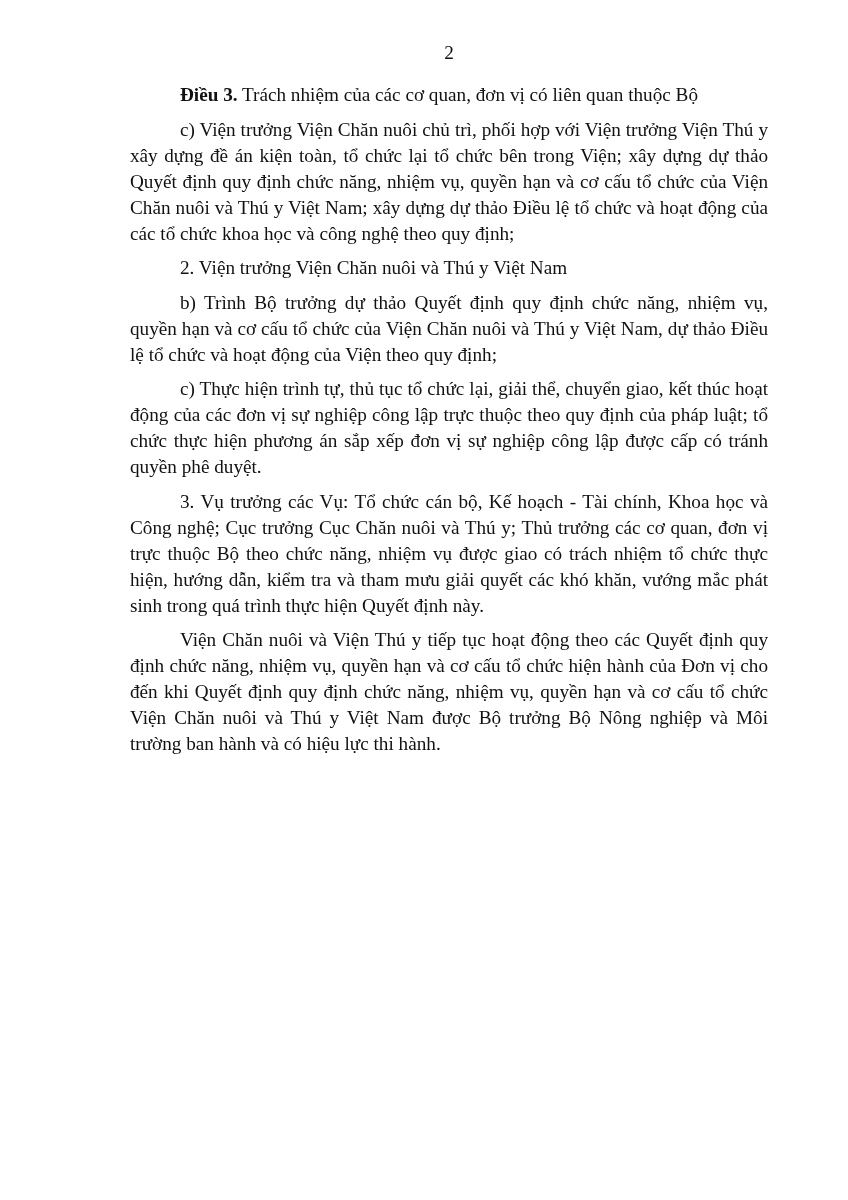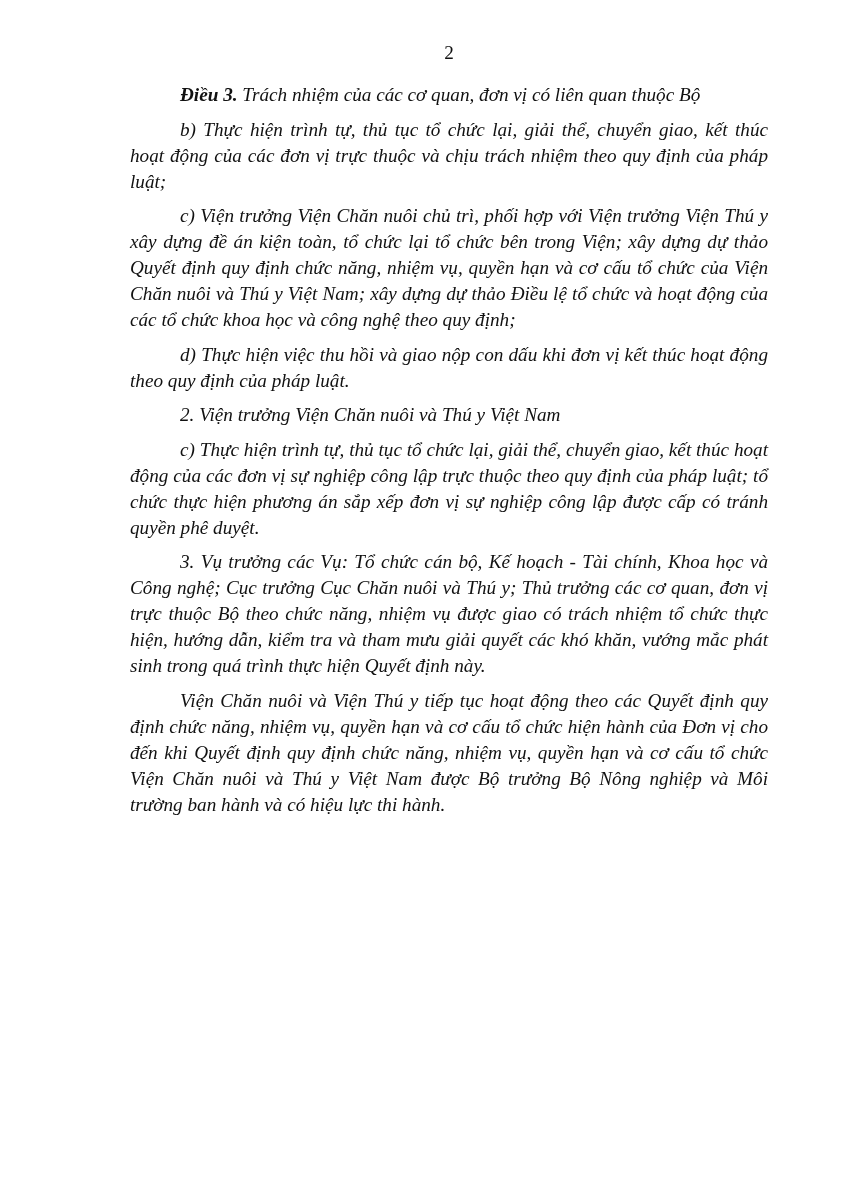--- a/index.html
+++ b/index.html
@@ -12,41 +12,39 @@
     line-height: 26px;
   }
   .page-number {
     text-align: center; margin-top: 40px; height: 30px; line-height: 26px;
     font-size: 19.2px;
   }
   .heading, .para {
     margin: 0 0 8.5px 0;
     text-align: justify;
     text-indent: 50px;
-    font-style: italic;
   }
   .heading { margin-top: 12px; }
   .heading .bold { font-weight: bold; }
   .para.item { }
   .last { margin-bottom: 16px; }
 </style>
 </head>
 <body>
 
 <div class="page">
   <div class="page-number">2</div>
 
   <p class="heading">
     <span class="bold">Điều 3.</span>
     <span>Trách nhiệm của các cơ quan, đơn vị có liên quan thuộc Bộ</span>
   </p>
 
-  <p class="para item">b) Thực hiện trình tự, thủ tục tổ chức lại, giải thể, chuyển giao, kết thúc hoạt động của các đơn vị trực thuộc và chịu trách nhiệm theo quy định của pháp luật;</p>
   <p class="para item">c) Viện trưởng Viện Chăn nuôi chủ trì, phối hợp với Viện trưởng Viện Thú y xây dựng đề án kiện toàn, tổ chức lại tổ chức bên trong Viện; xây dựng dự thảo Quyết định quy định chức năng, nhiệm vụ, quyền hạn và cơ cấu tổ chức của Viện Chăn nuôi và Thú y Việt Nam; xây dựng dự thảo Điều lệ tổ chức và hoạt động của các tổ chức khoa học và công nghệ theo quy định;</p>
-  <p class="para item">d) Thực hiện việc thu hồi và giao nộp con dấu khi đơn vị kết thúc hoạt động theo quy định của pháp luật.</p>
 
   <p class="para">2. Viện trưởng Viện Chăn nuôi và Thú y Việt Nam</p>
+  <p class="para item">b) Trình Bộ trưởng dự thảo Quyết định quy định chức năng, nhiệm vụ, quyền hạn và cơ cấu tổ chức của Viện Chăn nuôi và Thú y Việt Nam, dự thảo Điều lệ tổ chức và hoạt động của Viện theo quy định;</p>
   <p class="para item">c) Thực hiện trình tự, thủ tục tổ chức lại, giải thể, chuyển giao, kết thúc hoạt động của các đơn vị sự nghiệp công lập trực thuộc theo quy định của pháp luật; tổ chức thực hiện phương án sắp xếp đơn vị sự nghiệp công lập được cấp có tránh quyền phê duyệt.</p>
 
   <p class="para">3. Vụ trưởng các Vụ: Tổ chức cán bộ, Kế hoạch - Tài chính, Khoa học và Công nghệ; Cục trưởng Cục Chăn nuôi và Thú y; Thủ trưởng các cơ quan, đơn vị trực thuộc Bộ theo chức năng, nhiệm vụ được giao có trách nhiệm tổ chức thực hiện, hướng dẫn, kiểm tra và tham mưu giải quyết các khó khăn, vướng mắc phát sinh trong quá trình thực hiện Quyết định này.</p>
 
   <p class="para last">Viện Chăn nuôi và Viện Thú y tiếp tục hoạt động theo các Quyết định quy định chức năng, nhiệm vụ, quyền hạn và cơ cấu tổ chức hiện hành của Đơn vị cho đến khi Quyết định quy định chức năng, nhiệm vụ, quyền hạn và cơ cấu tổ chức Viện Chăn nuôi và Thú y Việt Nam được Bộ trưởng Bộ Nông nghiệp và Môi trường ban hành và có hiệu lực thi hành.</p>
 </div>
 
 </body></html>

